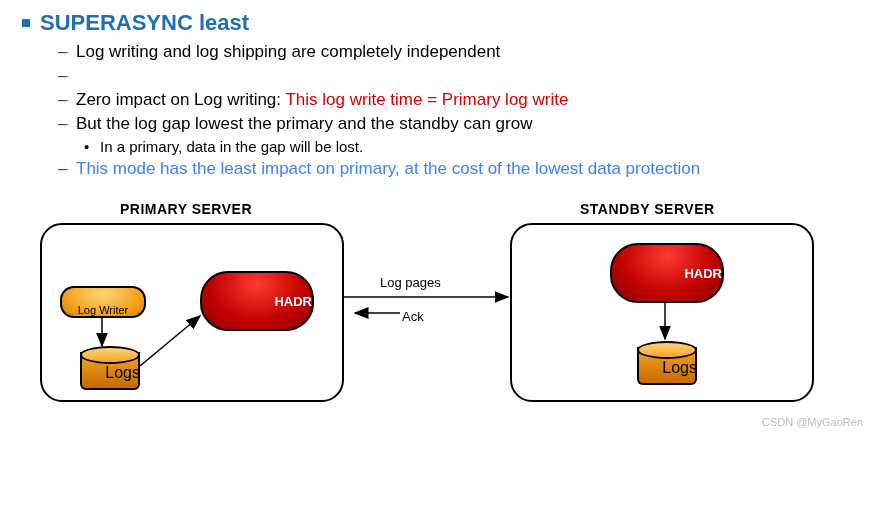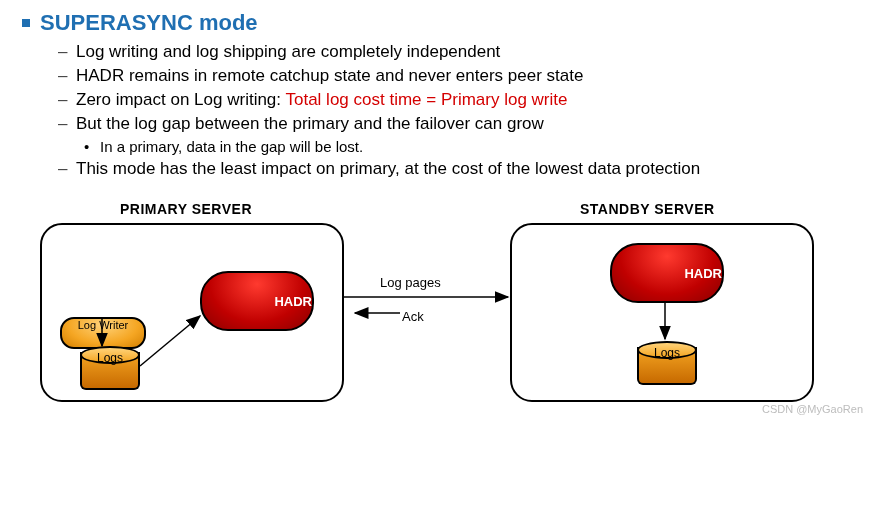--- a/index.html
+++ b/index.html
@@ -44,21 +44,21 @@
   .sub {
     display: flex;
     margin-left: 26px;
     font-size: 15px;
     margin-bottom: 4px;
   }
   .dot {
     width: 16px;
   }
   .red { color: #d40000; }
-  .blue { color: #000000; }
+  .blue { color: #3b82f6; }
   .diagram {
     position: relative;
     margin-top: 22px;
     height: 230px;
   }
   .server-label {
     position: absolute;
     font-weight: bold;
     font-size: 14px;
     letter-spacing: 0.5px;
@@ -86,23 +86,22 @@
   .logwriter {
     position: absolute;
     width: 82px;
     height: 28px;
     border-radius: 14px;
     border: 2px solid #000;
     background: radial-gradient(ellipse at 50% 20%, #ffd37a 0%, #f5a623 60%, #d47f00 100%);
     color: #000;
     font-size: 11px;
     display: flex;
-    align-items: flex-start;
+    align-items: flex-end;
     justify-content: center;
-    margin-top: 31px;
   }
   .logs-cyl {
     position: absolute;
     width: 56px;
     height: 44px;
   }
   .cyl-body {
     position: absolute;
     top: 6px;
     left: 0;
@@ -118,69 +117,68 @@
     top: 0;
     left: 0;
     width: 56px;
     height: 14px;
     border: 2px solid #000;
     border-radius: 50%;
     background: linear-gradient(#ffd37a, #f5a623);
   }
   .cyl-label {
     position: absolute;
-    top: 5px;
+    top: 18px;
     width: 60px;
-    text-align: center;
-    font-size: 12px;
+    text-align: right;
+    font-size: 16px;
   }
   .arrow-label {
     position: absolute;
     font-size: 13px;
   }
   svg.lines {
     position: absolute;
     top: 0;
     left: 0;
     overflow: visible;
   }
   .watermark {
     position: absolute;
     right: 6px;
-    bottom: 16px;
+    bottom: 3px;
     font-size: 11px;
     color: #bdbdbd;
   }
 </style>
 </head>
 <body>
 
 <div class="title-line">
   <div class="bullet-sq"></div>
-  <div class="title">SUPERASYNC mode</div>
+  <div class="title">SUPERASYNC least</div>
 </div>
 
 <div class="list">
   <div class="li">
     <div class="dash">–</div>
     <div>Log writing and log shipping are completely independent</div>
   </div>
   <div class="li">
     <div class="dash">–</div>
-    <div>HADR remains in remote catchup state and never enters peer state</div>
   </div>
   <div class="li">
     <div class="dash">–</div>
     <div>
-      <span>Zero impact on Log writing:  </span><span class="red">Total log cost time = Primary log write</span>
+      <span>Zero impact on Log writing:  </span><span class="red">This log write time = Primary log write</span>
     </div>
   </div>
   <div class="li">
     <div class="dash">–</div>
-    <div>But the log gap between the primary and the failover can grow</div>
+    <div>But the log gap lowest the primary and the standby can grow</div>
   </div>
   <div class="sub">
     <div class="dot">•</div>
     <div>In a primary, data in the gap will be lost.</div>
   </div>
   <div class="li">
     <div class="dash">–</div>
     <div class="blue">This mode has the least impact on primary, at the cost of the lowest data protection</div>
   </div>
 </div>

